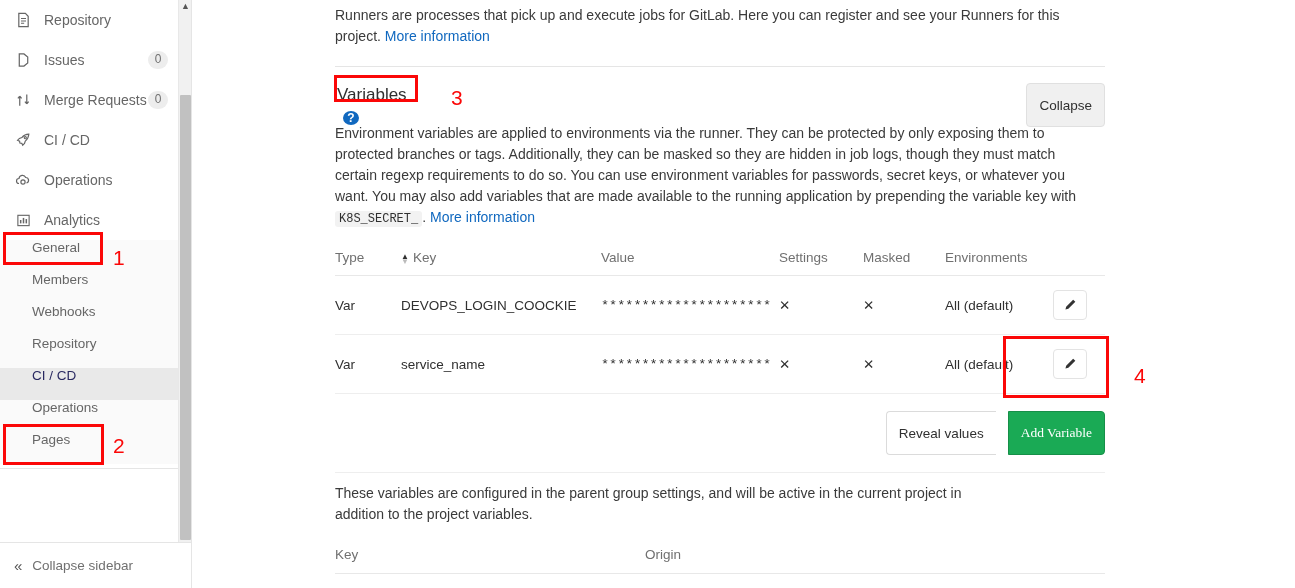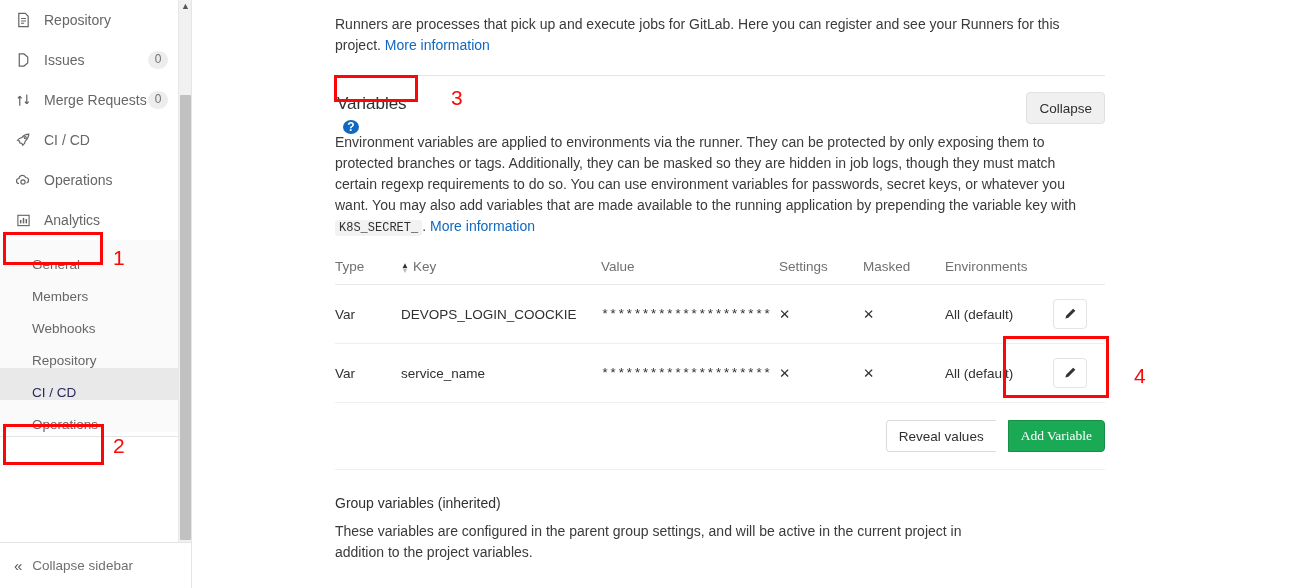--- a/index.html
+++ b/index.html
@@ -53,21 +53,21 @@
     font-size: 12px;
     line-height: 17px;
     min-width: 20px; height: 18px;
     text-align: center;
     padding: 0 5px;
   }
 
   .sub-list { background: #fafafa; padding: 0; }
   .sub-item {
     height: 32px;
-    display: flex; align-items: flex-end;
+    display: flex; align-items: flex-start;
     padding-left: 32px;
     color: #666;
     font-size: 13.5px;
     cursor: pointer;
     white-space: nowrap;
   }
   .sub-item.active { background: #e9e9e9; color: #292961; }
 
   .nav-divider { height: 1px; background: #e5e5e5; margin: 4px 0 0 0; }
 
@@ -113,21 +113,21 @@
   }
   .content {
     position: absolute;
     left: 143px; top: 0;
     width: 770px;
   }
   .runner-desc {
     color: #3a3a3a;
     font-size: 14px;
     line-height: 21px;
-    padding-top: 14px;
+    padding-top: 5px;
   }
   a.link { color: #1068bf; text-decoration: none; cursor: pointer; }
   .hr { height: 1px; background: #e5e5e5; margin: 19px 0 0 0; width: 770px; }
 
   .sec-head {
     display: flex; align-items: flex-start;
     margin-top: 16px;
     position: relative;
     height: 30px;
     flex-direction: column;
@@ -150,21 +150,21 @@
   }
 
   .btn {
     display: inline-flex; align-items: center; justify-content: center;
     border: 1px solid #dbdbdb;
     background: #fff;
     color: #303030;
     font-size: 13.5px;
     border-radius: 4px;
     padding: 0 12px;
-    height: 32px;
+    height: 44px;
     cursor: pointer;
     font-family: "Liberation Sans", sans-serif;
     white-space: nowrap;
     text-align: right;
   }
   .btn-grey { background: #f0f0f0; border-color: #e0e0e0; }
   .btn-green {
     background: #1aaa55; border-color: #168f48; color: #fff;
   }
 
@@ -358,20 +358,23 @@
           <span>Webhooks</span>
         </div>
         <div class="sub-item">
           <span>Repository</span>
         </div>
         <div class="sub-item active">
           <span>CI / CD</span>
         </div>
         <div class="sub-item">
           <span>Operations</span>
+        </div>
+        <div class="sub-item">
+          <span>Pages</span>
         </div>
       </div>
       <div class="nav-divider"></div>
     </div>
 
     <div class="sb-track">
       <div class="sb-arrow">▲</div>
       <div class="sb-thumb"></div>
     </div>
 
@@ -449,21 +452,20 @@
             </td>
           </tr>
         </tbody>
       </table>
 
       <div class="actions-row">
         <button class="btn reveal-btn">Reveal values</button>
         <button class="btn btn-green addvar-btn">Add Variable</button>
       </div>
 
-      <div class="group-title">Group variables (inherited)</div>
       <div class="group-desc">These variables are configured in the parent group settings, and will be active in the current project in addition to the project variables.</div>
 
       <table class="gvars">
         <thead>
           <tr>
             <th class="g-col-key">Key</th>
             <th>Origin</th>
           </tr>
         </thead>
 

